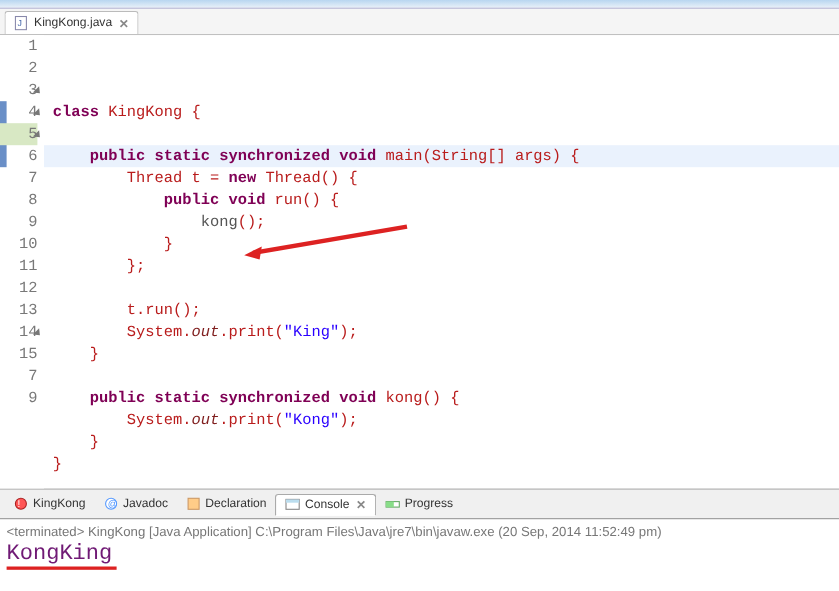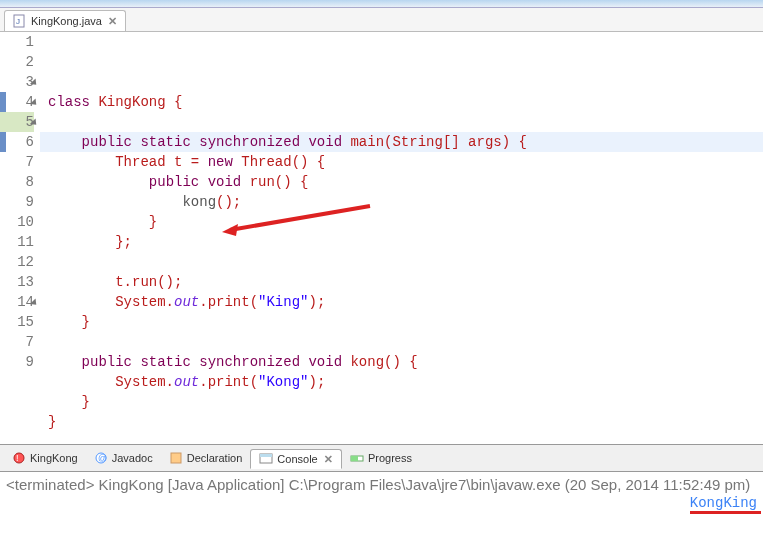--- a/index.html
+++ b/index.html
@@ -19,37 +19,37 @@
   .gutter .ln5 { background: #d8e8c4; }
   .gutter .ln5::before { content: ''; position: absolute; left: -24px; top: 2px; width: 12px; height: 14px; background: #4a7a2a; }
   .change-bar { position: absolute; left: 0; top: 0; width: 6px; }
   .change-mark { position: absolute; left: 0; width: 6px; background: #b7dca9; }
   .change-mark.blue { background: #6a8fc7; }
   .code { flex: 1; position: relative; padding-left: 8px; white-space: pre; }
   .code .line { height: 20px; }
   .hl-line { background: #eaf2fd; position: absolute; left: 0; right: 0; height: 20px; z-index: 0; }
   .code .line > * { position: relative; z-index: 1; }
   
-  .kw { color: #7f0055; font-weight: normal; }
+  .kw { color: #7f0055; font-weight: bold; }
   .str { color: #2a00ff; }
   .ital { color: #555; }
   .ident { color: #b91c1c; }
-  .field { color: #6d28d9; font-style: italic; }
+  .field { color: #7f1d1d; font-style: italic; }
   
   .red-arrow { position: absolute; z-index: 2; }
   
   .bottom-tabs { display: flex; align-items: center; background: #f0f0f0; border-top: 1px solid #999; border-bottom: 1px solid #999; padding: 3px 4px; gap: 0; }
   .btab { display: flex; align-items: center; gap: 4px; padding: 2px 8px; font-size: 11px; color: #333; cursor: pointer; }
   .btab.active { background: #fff; border: 1px solid #aaa; border-bottom: 1px solid #fff; border-radius: 3px 3px 0 0; position: relative; top: 1px; }
   .btab .ticon { width: 14px; height: 14px; display: inline-flex; align-items: center; justify-content: center; }
   .btab .close-x { color: #888; font-weight: bold; margin-left: 2px; }
   
   .console { padding: 4px 6px; font-family: Consolas, 'Courier New', monospace; font-size: 12px; color: #000; }
-  .console .header { color: #777; font-family: Tahoma, Arial, sans-serif; font-size: 15px; }
-  .console .output { color: #3b82f6; font-size: 14px; margin-top: 2px; text-align: right; }
+  .console .header { color: #777; font-family: Tahoma, Arial, sans-serif; font-size: 12px; }
+  .console .output { color: #701a75; font-size: 20px; margin-top: 2px; }
   .red-underline { position: relative; display: inline-block; }
   .red-underline::after { content: ''; position: absolute; left: 0; right: -4px; bottom: -3px; height: 3px; background: #d22; }
 </style>
 </head>
 <body>
 
 <div class="topbar"></div>
 
 <div class="tab-row">
   <div class="tab">

